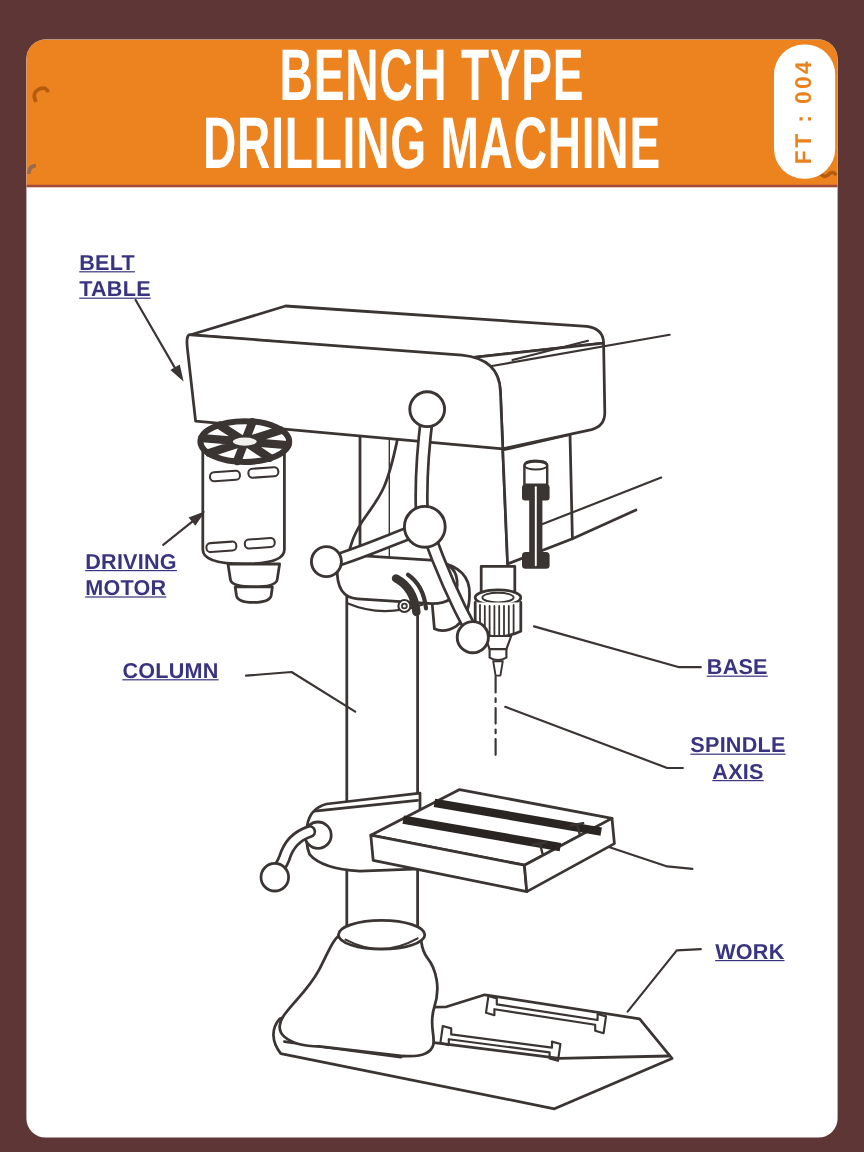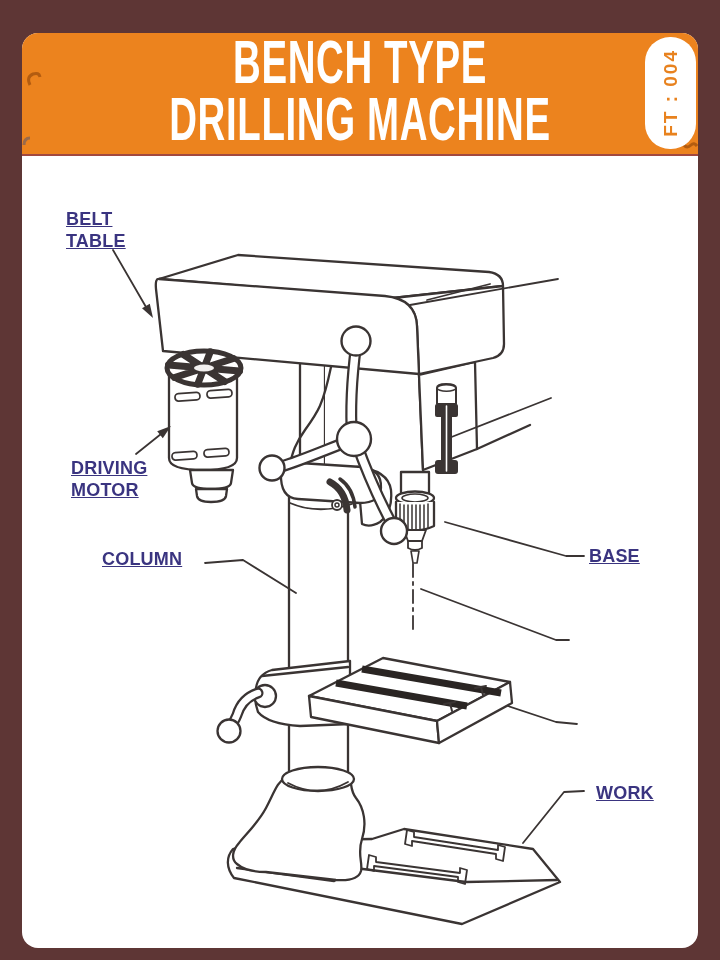--- a/index.html
+++ b/index.html
@@ -193,19 +193,23 @@
   </div>
 
   <div class="part-label" style="left:102px;top:536px;">
     <span>COLUMN</span>
   </div>
 
   <div class="part-label" style="left:589px;top:533px;">
     <span>BASE</span>
   </div>
 
+  <div class="part-label center" style="left:570px;top:598px;width:90px;">
+    <span>SPINDLE</span>
+    <span>AXIS</span>
+  </div>
 
 
   <div class="part-label" style="left:596px;top:770px;">
     <span>WORK</span>
   </div>
 
 </div>
 
 </body></html>

